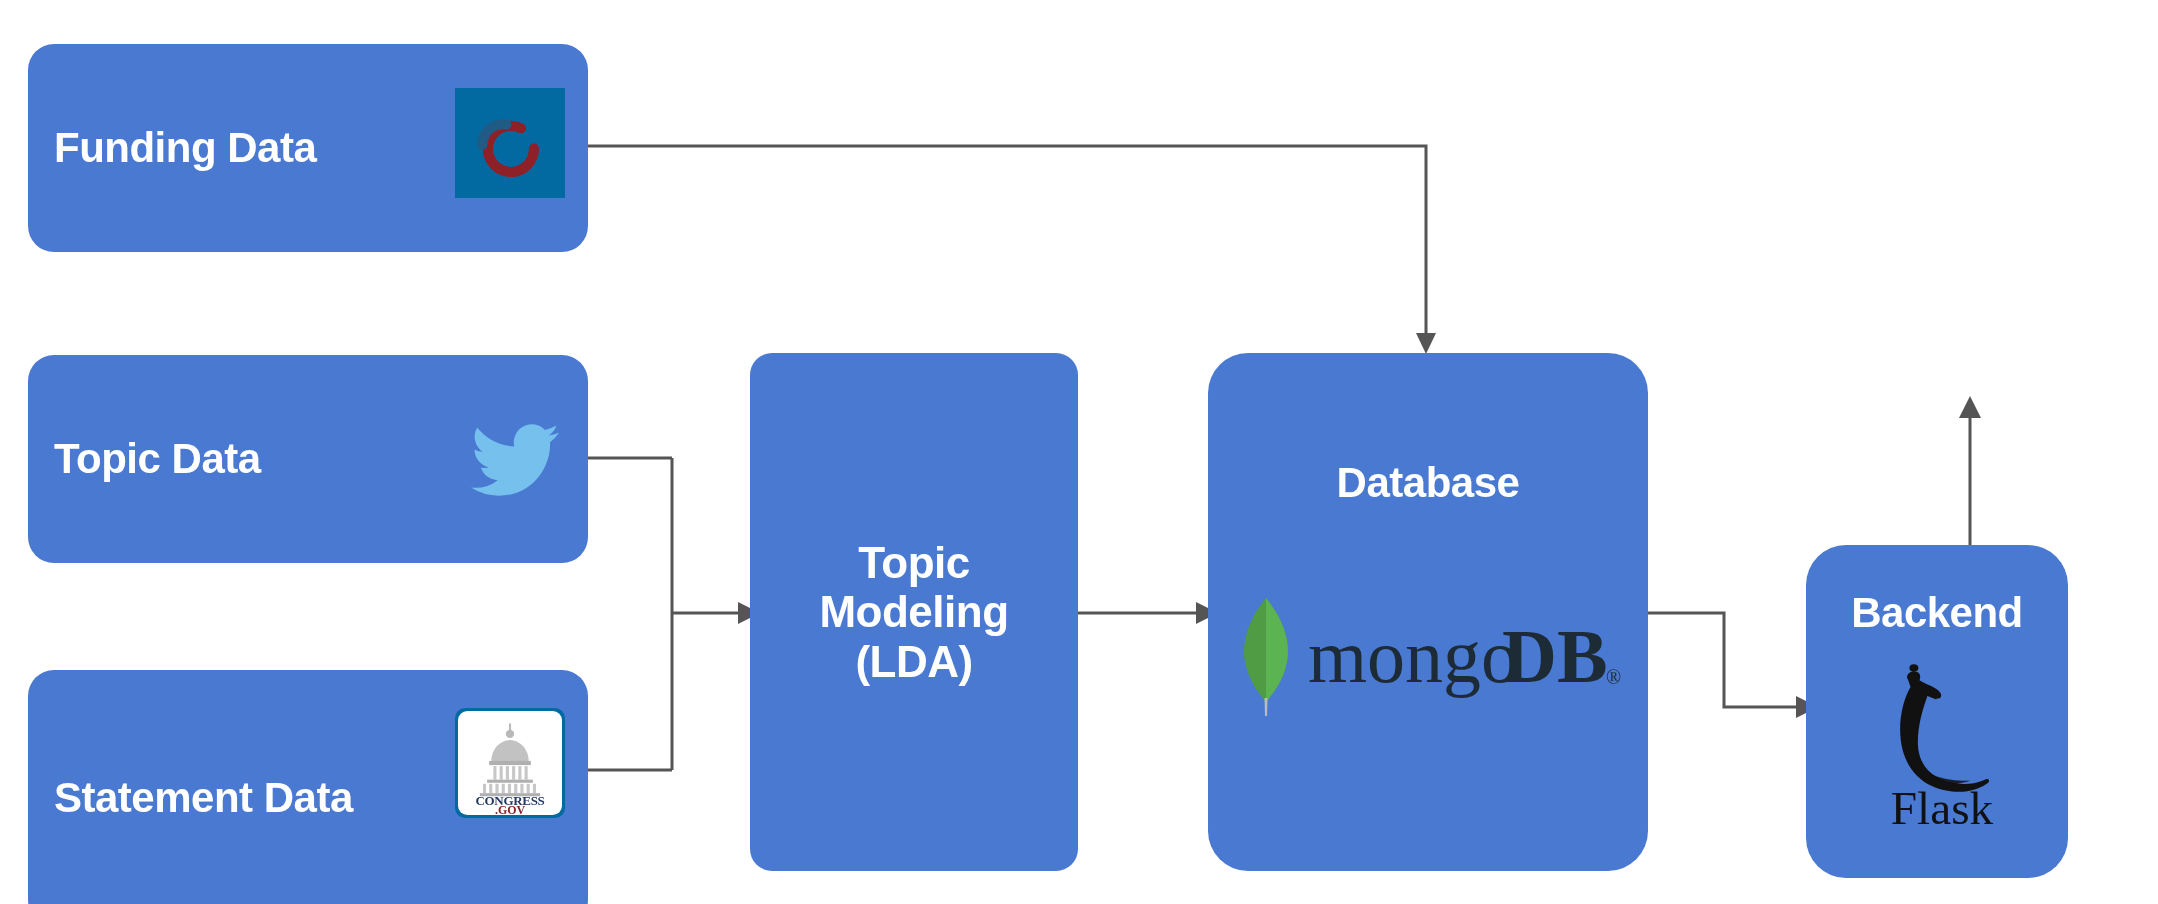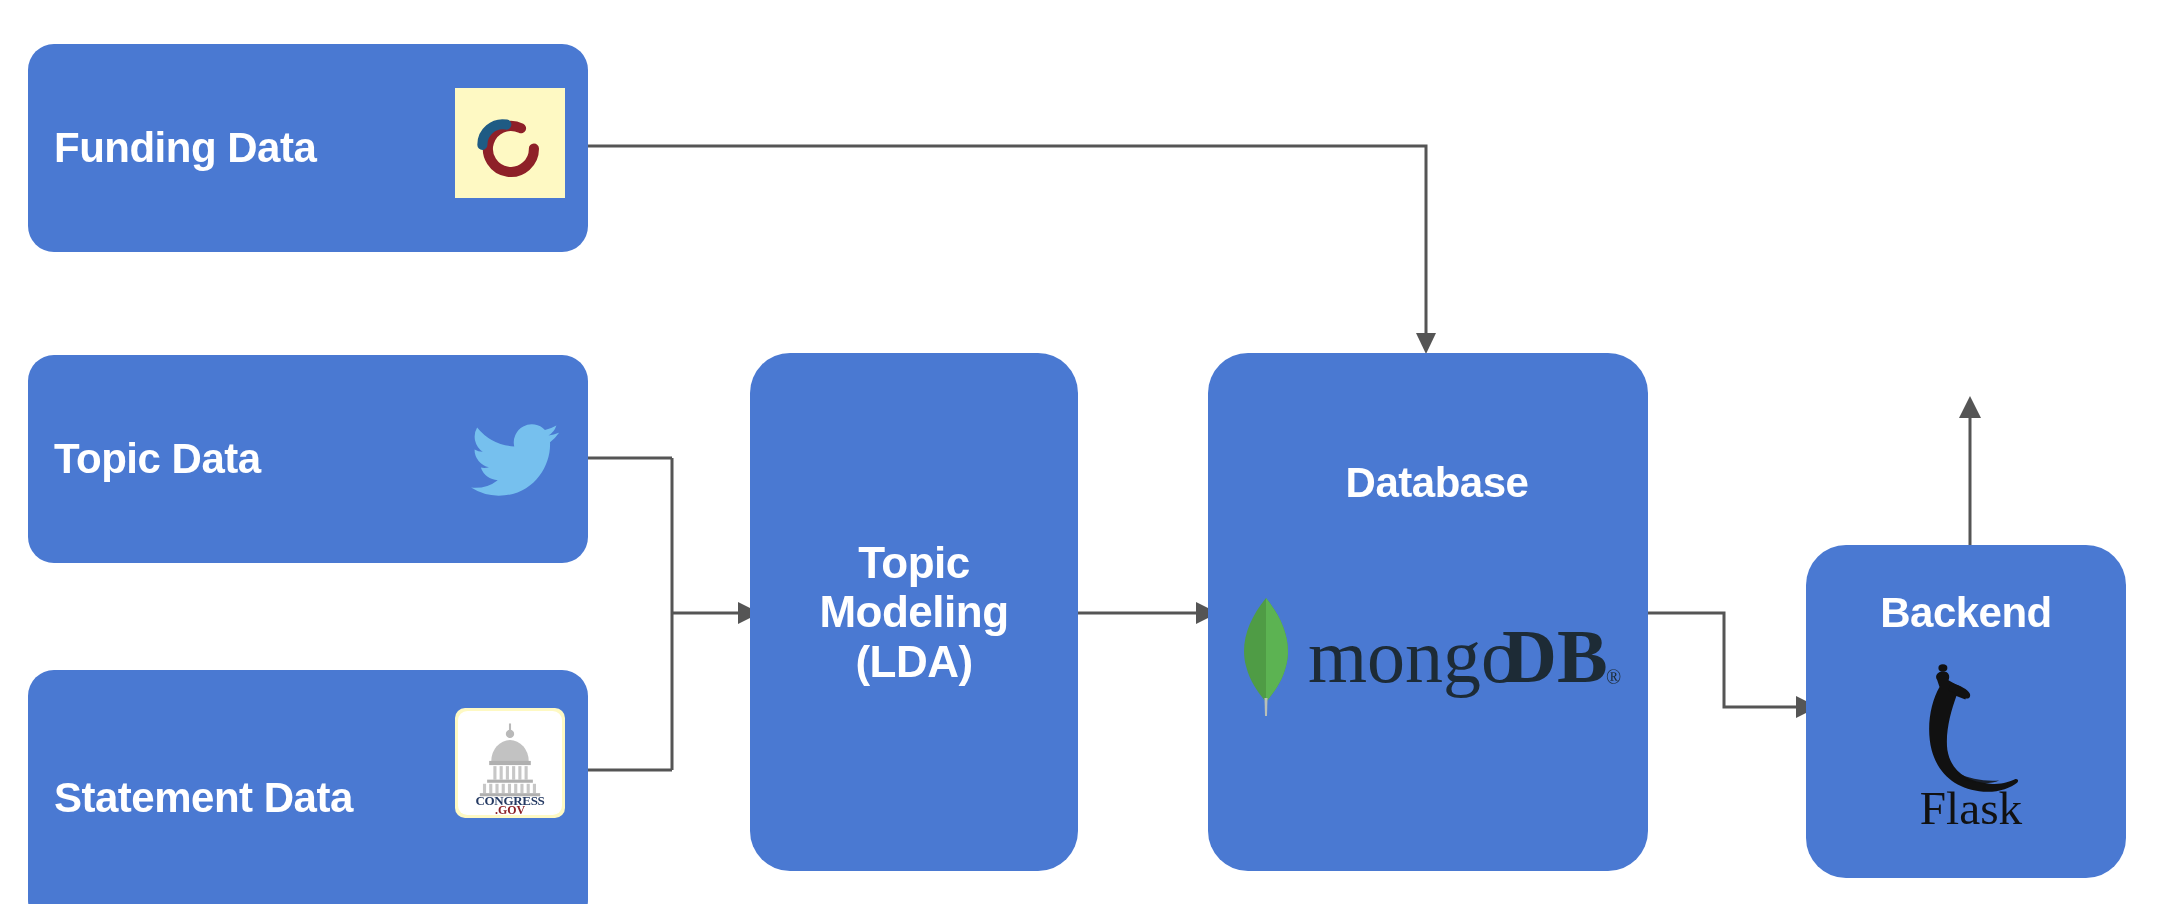--- a/index.html
+++ b/index.html
@@ -49,58 +49,57 @@
   }
   
   .stack {
     flex-direction: column;
     justify-content: center;
   }
   
   #node-funding   { left: 28px;   top: 44px;  width: 560px; height: 208px; }
   #node-tweet     { left: 28px;   top: 355px; width: 560px; height: 208px; }
   #node-statement { left: 28px;   top: 670px; width: 560px; height: 256px; }
-  #node-topic     { left: 750px;  top: 353px; width: 328px; height: 518px; }
+  #node-topic     { left: 750px;  top: 353px; width: 328px; height: 518px; border-radius: 22px; }
   #node-database  { left: 1208px; top: 353px; width: 440px; height: 518px; }
   #node-frontend  { left: 1806px; top: 42px;  width: 324px; height: 363px; }
-  #node-backend   { left: 1806px; top: 545px; width: 320px; height: 333px; }
+  #node-backend   { left: 1806px; top: 545px; width: 262px; height: 333px; }
 
   #node-topic .node-label {
     font-size: 44px;
     text-align: center;
     width: 100%;
   }
   #node-database .node-label {
     font-size: 42px;
     text-align: center;
     width: 100%;
     position: absolute;
     top: 106px;
     left: 0;
-    padding-left: 9px;
   }
   #node-frontend .node-label,
   #node-backend .node-label {
     font-size: 42px;
     text-align: center;
     width: 100%;
   }
 
   
   #logo-opensecrets { left: 455px; top: 88px;  width: 110px; height: 110px; }
   #logo-twitter     { left: 460px; top: 412px; width: 110px; height: 95px;  }
   #logo-congress    { left: 455px; top: 708px; width: 110px; height: 110px; }
   #logo-mongodb     { position: relative; margin-top: 86px; width: 400px; height: 126px; text-decoration: underline; }
   #logo-react       { width: 168px; height: 128px; margin-top: 26px; background: #ffffff;
                       display: flex; align-items: center; justify-content: center; }
   #logo-flask       { width: 190px; height: 185px; margin-top: 12px;
                       display: flex; align-items: center; justify-content: flex-end; }
 
   .white-tile {
-    background: #fef9c3;
+    background: #0369a1;
     display: flex;
     align-items: center;
     justify-content: center;
   }
   .rounded-tile { border-radius: 10px; }
 
   #connectors {
     position: absolute;
     left: 0; top: 0;
     width: 2158px;

